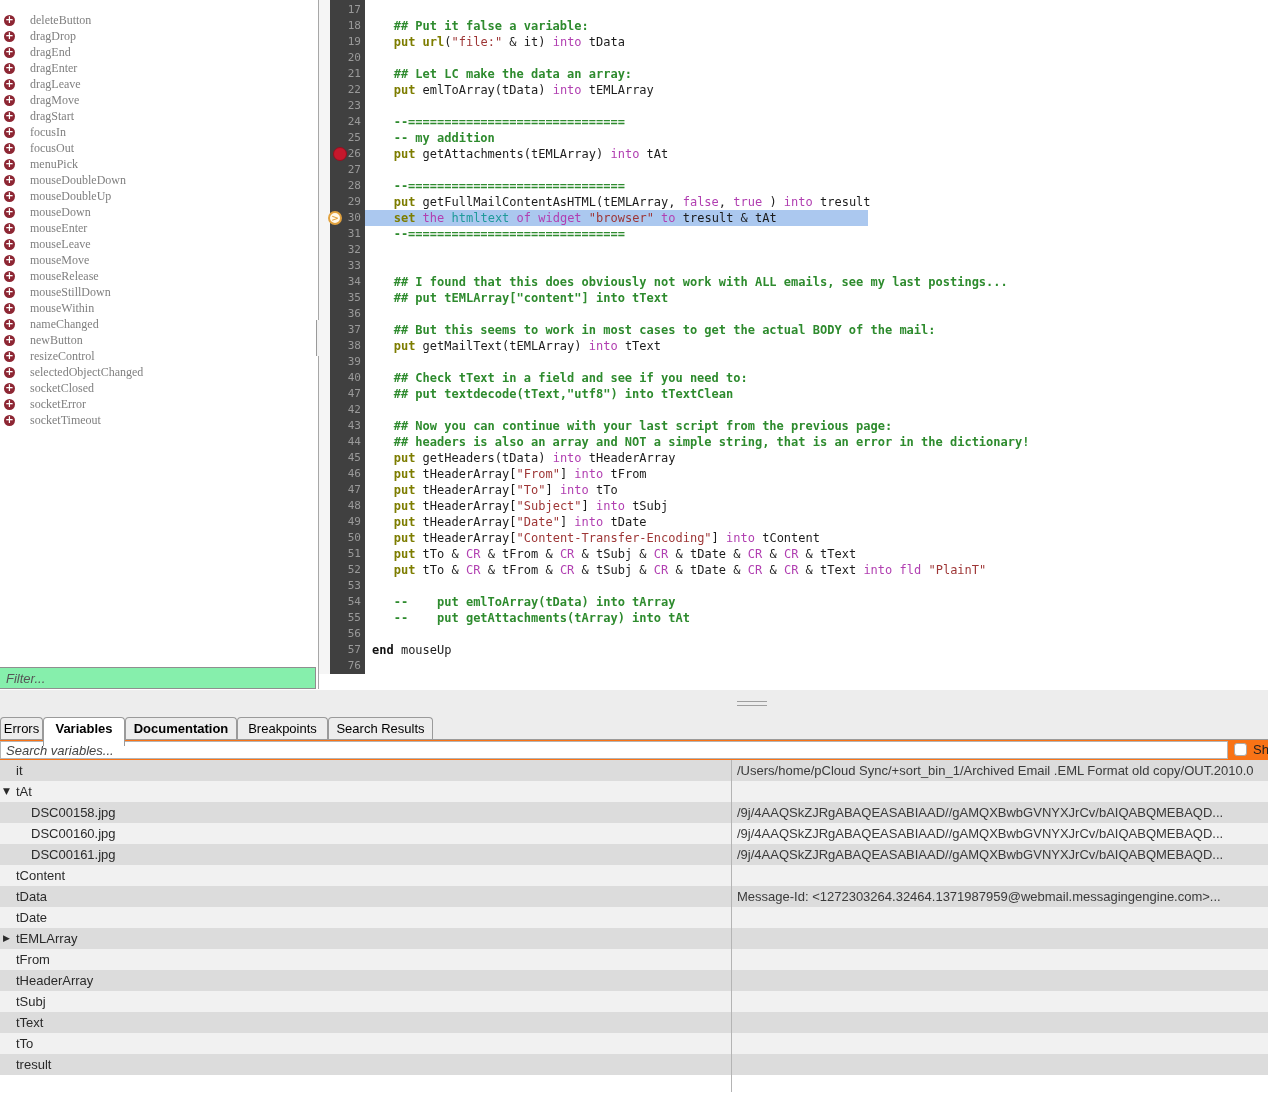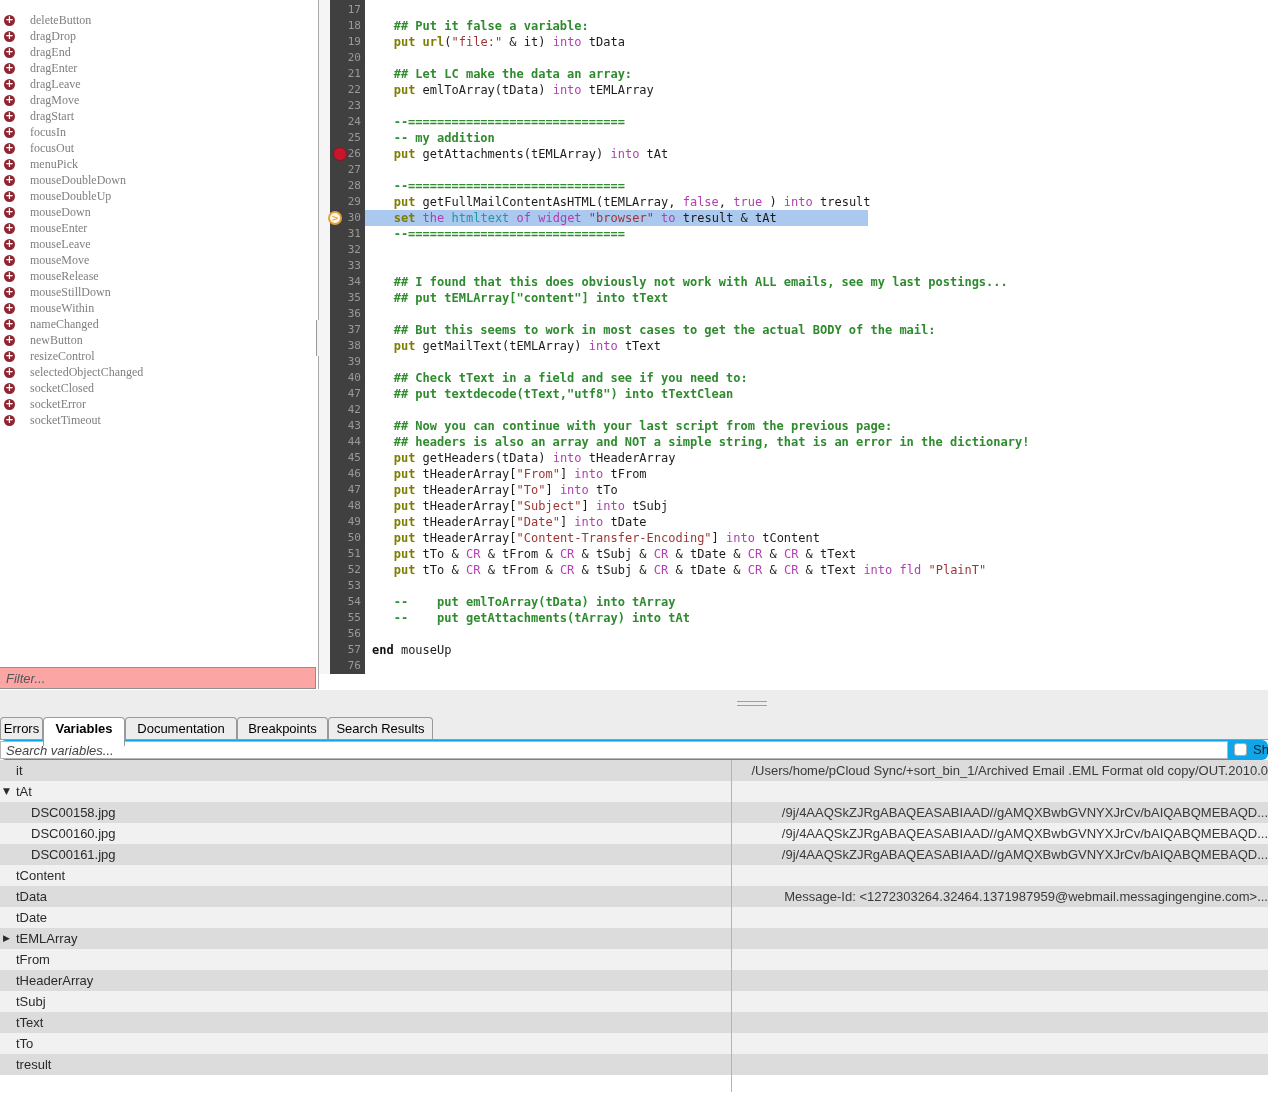--- a/index.html
+++ b/index.html
@@ -13,21 +13,21 @@
   #screen{position:relative;width:1268px;height:1094px;background:#fff;overflow:hidden;}
 
   
   .sidebar{position:absolute;left:0;top:0;width:318px;height:667px;background:#fff;overflow:hidden;}
   .handler-list{position:absolute;left:0;top:12px;width:100%;}
   .handler-item{height:16px;display:flex;align-items:center;cursor:default;}
   .plus-ico{width:11px;height:11px;border-radius:50%;background:var(--iconred);color:#fff;
     font-size:10px;line-height:10px;font-weight:bold;text-align:center;margin-left:4px;flex:none;
     font-family:"DejaVu Sans",sans-serif;}
   .handler-name{margin-left:15px;font-family:Liberation Serif, serif;font-size:12px;color:var(--handlertext);white-space:nowrap;}
-  .filter-box{position:absolute;left:0;top:667px;width:316px;height:22px;background:#fca5a5;
+  .filter-box{position:absolute;left:0;top:667px;width:316px;height:22px;background:#86efac;
     border:1px solid #8f8f8f;border-left:none;}
   .filter-box input{width:100%;height:100%;border:none;outline:none;background:transparent;
     font-family:"Liberation Sans",sans-serif;font-size:13px;font-style:italic;color:#555;padding-left:6px;}
   .filter-box input::placeholder{color:#555;font-style:italic;}
 
   
   .vsplit{position:absolute;left:318px;top:0;width:1px;height:689px;background:#a7a7a7;}
   .vsplit-handle{position:absolute;left:316px;top:320px;width:6px;height:36px;background:#f2f2f2;
     border-left:1px solid #9a9a9a;border-right:1px solid #9a9a9a;cursor:col-resize;}
 
@@ -62,32 +62,32 @@
 
   
   .tabbar{position:absolute;left:0;top:716px;width:1268px;height:24px;background:var(--panelgray);
     border-bottom:1px solid #9a9a9a;}
   .tab{position:absolute;top:1px;height:22px;line-height:22px;text-align:center;font-size:13px;color:#000000;
     border:1px solid #9a9a9a;border-bottom:none;border-radius:4px 4px 0 0;background:var(--panelgray);cursor:pointer;
     white-space:nowrap;overflow:hidden;}
   .tab.selected{background:#fff;font-weight:bold;height:29px;z-index:2;}
 
   
-  .search-row{position:absolute;left:0;top:740px;width:1268px;height:20px;background:#0ea5e9;border-radius:6px;}
+  .search-row{position:absolute;left:0;top:740px;width:1268px;height:20px;background:#f97316;}
   .search-input{position:absolute;left:0;top:1px;width:1228px;height:18px;border:1px solid #b5b5b5;
     background:#fff;font-family:"Liberation Sans",sans-serif;font-size:13px;font-style:italic;color:#444;
     padding-left:5px;outline:none;}
   .search-input::placeholder{color:#444;font-style:italic;}
   .show-checkbox{position:absolute;left:1234px;top:3px;width:13px;height:13px;border:1px solid #ababab;
     border-radius:3px;background:#fff;cursor:pointer;}
   .show-label{position:absolute;left:1253px;top:1px;font-size:13px;color:#1f1f1f;line-height:18px;white-space:nowrap;}
 
   
   .vars-table{position:absolute;left:0;top:760px;width:1268px;}
-  .var-row{position:relative;height:21px;line-height:21px;font-size:13px;color:#2a2a2a;cursor:default;text-align:right;}
+  .var-row{position:relative;height:21px;line-height:21px;font-size:13px;color:#2a2a2a;cursor:default;}
   .var-row.dark{background:var(--rowdark);}
   .var-row.light{background:var(--rowlight);}
   .var-name{position:absolute;left:16px;white-space:nowrap;}
   .var-name.child{left:31px;}
   .var-arrow{position:absolute;left:3px;top:0;font-size:9px;color:#2a2a2a;line-height:21px;
     font-family:"DejaVu Sans",sans-serif;cursor:pointer;}
   .var-value{position:absolute;left:737px;right:0;white-space:nowrap;overflow:hidden;color:#3a3a3a;}
   .col-divider{position:absolute;left:731px;top:760px;width:1px;height:332px;background:#b4b4b4;}
 </style>
 </head>
@@ -304,21 +304,21 @@
     <div class="breakpoint-dot" title=""></div>
     <div class="exec-pointer">&gt;</div>
   </div>
 
   <div class="hstrip"></div>
   <div class="hsplit-handle"></div>
 
   <div class="tabbar">
       <div class="tab" style="left: 0px; width: 43px;">Errors</div>
       <div class="tab selected" style="left: 43px; width: 82px;">Variables</div>
-      <div class="tab" style="left: 125px; width: 112px;">Documentation</div>
+      <div class="tab" style="left: 125px; width: 112px; font-weight: bold;">Documentation</div>
       <div class="tab" style="left: 237px; width: 91px;">Breakpoints</div>
       <div class="tab" style="left: 328px; width: 105px;">Search Results</div>
     </div>
 
   <div class="search-row">
     <input class="search-input" type="text" placeholder="Search variables..." style="">
     <div class="show-checkbox"></div>
     <div class="show-label">Sho</div>
   </div>
 

